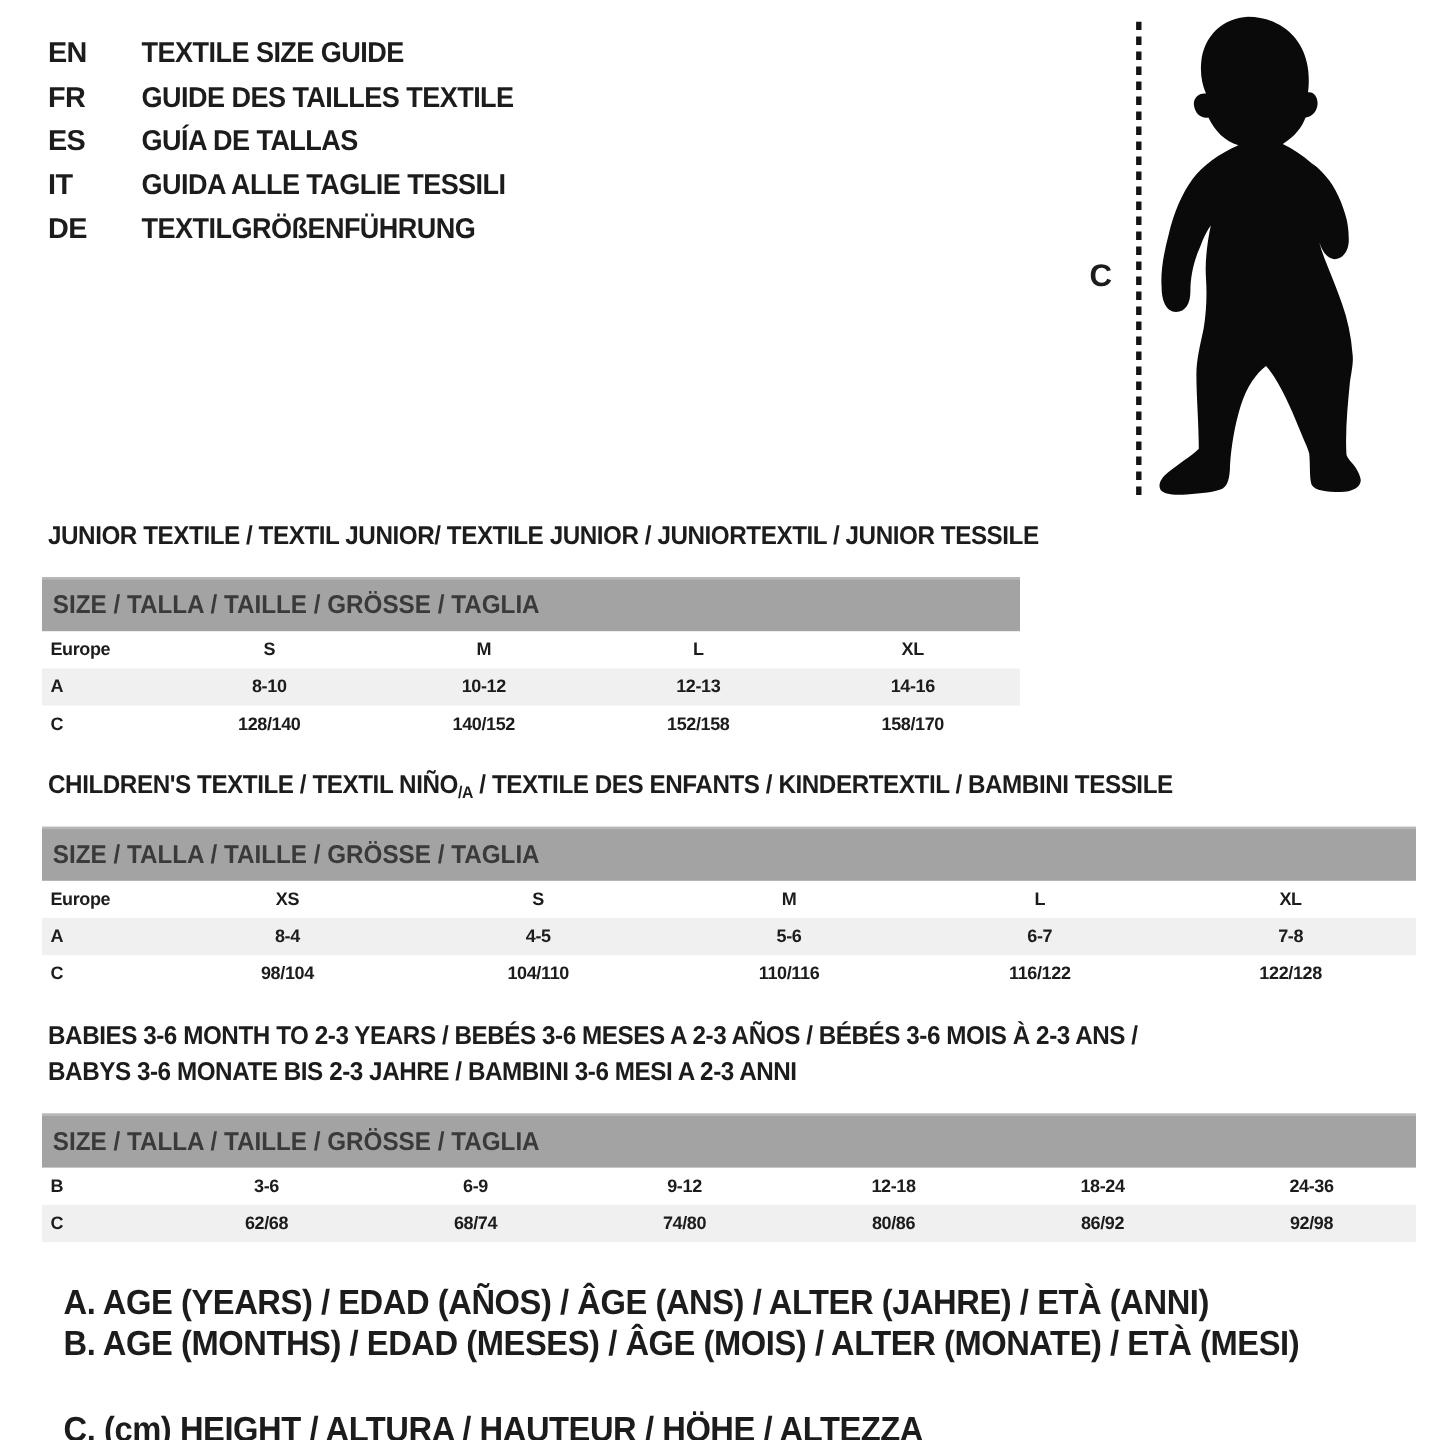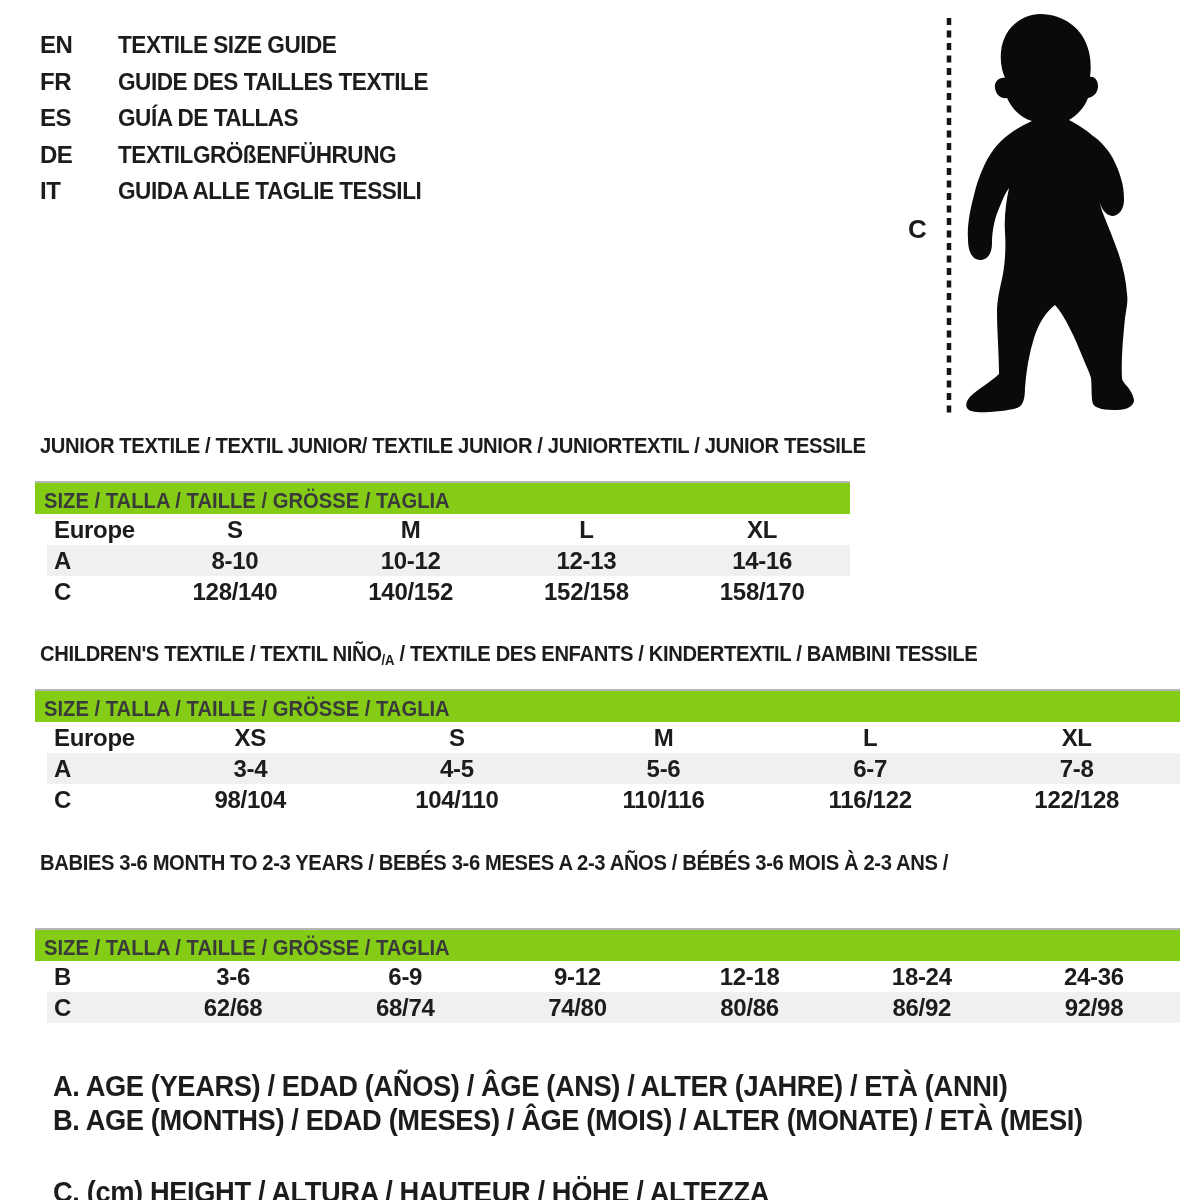--- a/index.html
+++ b/index.html
@@ -21,25 +21,25 @@
   .c-label { position:absolute; left:908px; top:214px; font-size:26px; }
   .silhouette { position:absolute; left:955px; top:8px; }
 
   
   .shead { position:absolute; font-size:21.5px; letter-spacing:-0.4px; white-space:nowrap; }
   .sub-sm { font-size:14px; vertical-align:-4px; letter-spacing:-0.3px; }
 
   
   .stable { position:absolute; left:35px; }
   .thead {
-    background:#84cc16; height:33px; display:flex; align-items:flex-end;
+    background:#a3a3a3; height:45px; display:flex; align-items:center;
     padding-left:9px; font-size:21.5px; color:#3a3a3a; box-sizing:border-box;
     border-top:2px solid #b7b7b7;
   }
-  .trow { display:flex; height:31px; align-items:center; font-size:24px; letter-spacing:-0.3px;margin-left:12px; }
+  .trow { display:flex; height:31px; align-items:center; font-size:15px; letter-spacing:-0.3px; }
   .trow.alt { background:#f0f0f0; }
   .tlabel { width:100px; padding-left:7px; box-sizing:border-box; }
   .tcell { flex:1; text-align:center; }
 
   
   .legend-line { position:absolute; left:40px; font-size:29px; letter-spacing:-0.4px; white-space:nowrap;margin-left:13px; }
 </style>
 </head>
 <body>
 
@@ -52,26 +52,26 @@
     </div>
     <div class="lang-row">
       <span class="lang-code">FR</span>
       <span class="lang-title cx">GUIDE DES TAILLES TEXTILE</span>
     </div>
     <div class="lang-row">
       <span class="lang-code">ES</span>
       <span class="lang-title cx">GUÍA DE TALLAS</span>
     </div>
     <div class="lang-row">
+      <span class="lang-code">IT</span>
+      <span class="lang-title cx">GUIDA ALLE TAGLIE TESSILI</span>
+    </div>
+    <div class="lang-row">
       <span class="lang-code">DE</span>
       <span class="lang-title cx">TEXTILGRÖßENFÜHRUNG</span>
-    </div>
-    <div class="lang-row">
-      <span class="lang-code">IT</span>
-      <span class="lang-title cx">GUIDA ALLE TAGLIE TESSILI</span>
     </div>
   </div>
 
   <div class="c-label">C</div>
 
   <svg class="dash-line" width="8" height="400" viewBox="0 0 8 400">
     <line x1="4" y1="0" x2="4" y2="400" stroke="#141414" stroke-width="4.5" stroke-dasharray="7 5.5"></line>
   </svg>
 
   <svg class="silhouette" width="190" height="410" viewBox="0 0 190 410">
@@ -166,38 +166,41 @@
     <div class="trow">
       <span class="tlabel">Europe</span>
       <span class="tcell">XS</span>
       <span class="tcell">S</span>
       <span class="tcell">M</span>
       <span class="tcell">L</span>
       <span class="tcell">XL</span>
     </div>
     <div class="trow alt">
       <span class="tlabel">A</span>
-      <span class="tcell">3-4</span>
+      <span class="tcell">8-4</span>
       <span class="tcell">4-5</span>
       <span class="tcell">5-6</span>
       <span class="tcell">6-7</span>
       <span class="tcell">7-8</span>
     </div>
     <div class="trow">
       <span class="tlabel">C</span>
       <span class="tcell">98/104</span>
       <span class="tcell">104/110</span>
       <span class="tcell">110/116</span>
       <span class="tcell">116/122</span>
       <span class="tcell">122/128</span>
     </div>
   </div>
 
   <div class="shead" style="top:851px; left:40px;">
     <span class="cx">BABIES 3-6 MONTH TO 2-3 YEARS / BEBÉS 3-6 MESES A 2-3 AÑOS / BÉBÉS 3-6 MOIS À 2-3 ANS /</span>
+  </div>
+  <div class="shead" style="top:881px; left:40px;">
+    <span class="cx">BABYS 3-6 MONATE BIS 2-3 JAHRE / BAMBINI 3-6 MESI A 2-3 ANNI</span>
   </div>
   <div class="stable" style="top:928px; width:1145px;">
     <div class="thead">
       <span class="cx">SIZE / TALLA / TAILLE / GRÖSSE / TAGLIA</span>
     </div>
     <div class="trow">
       <span class="tlabel">B</span>
       <span class="tcell">3-6</span>
       <span class="tcell">6-9</span>
       <span class="tcell">9-12</span>

